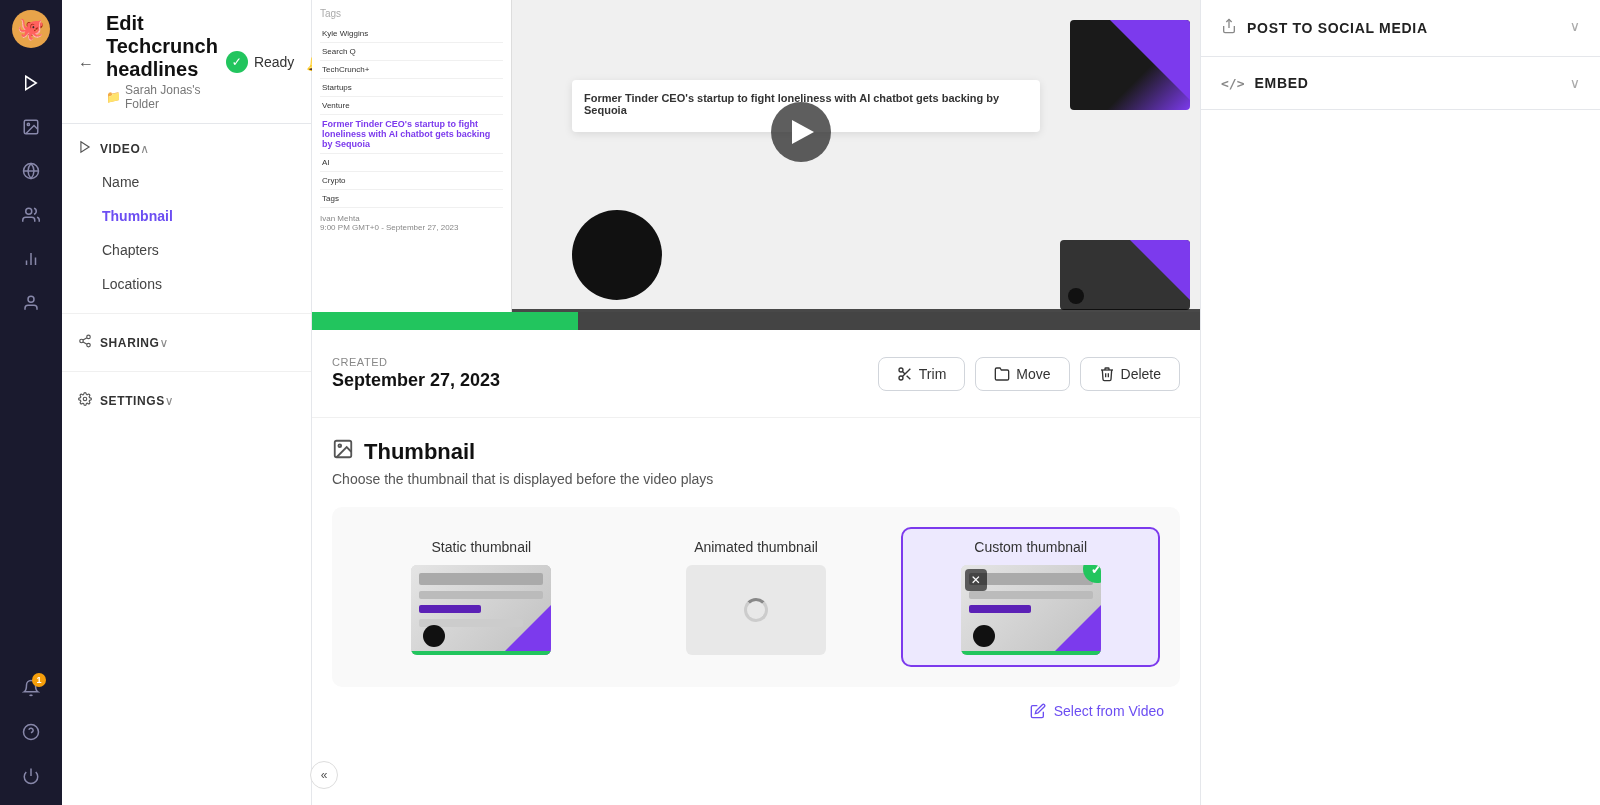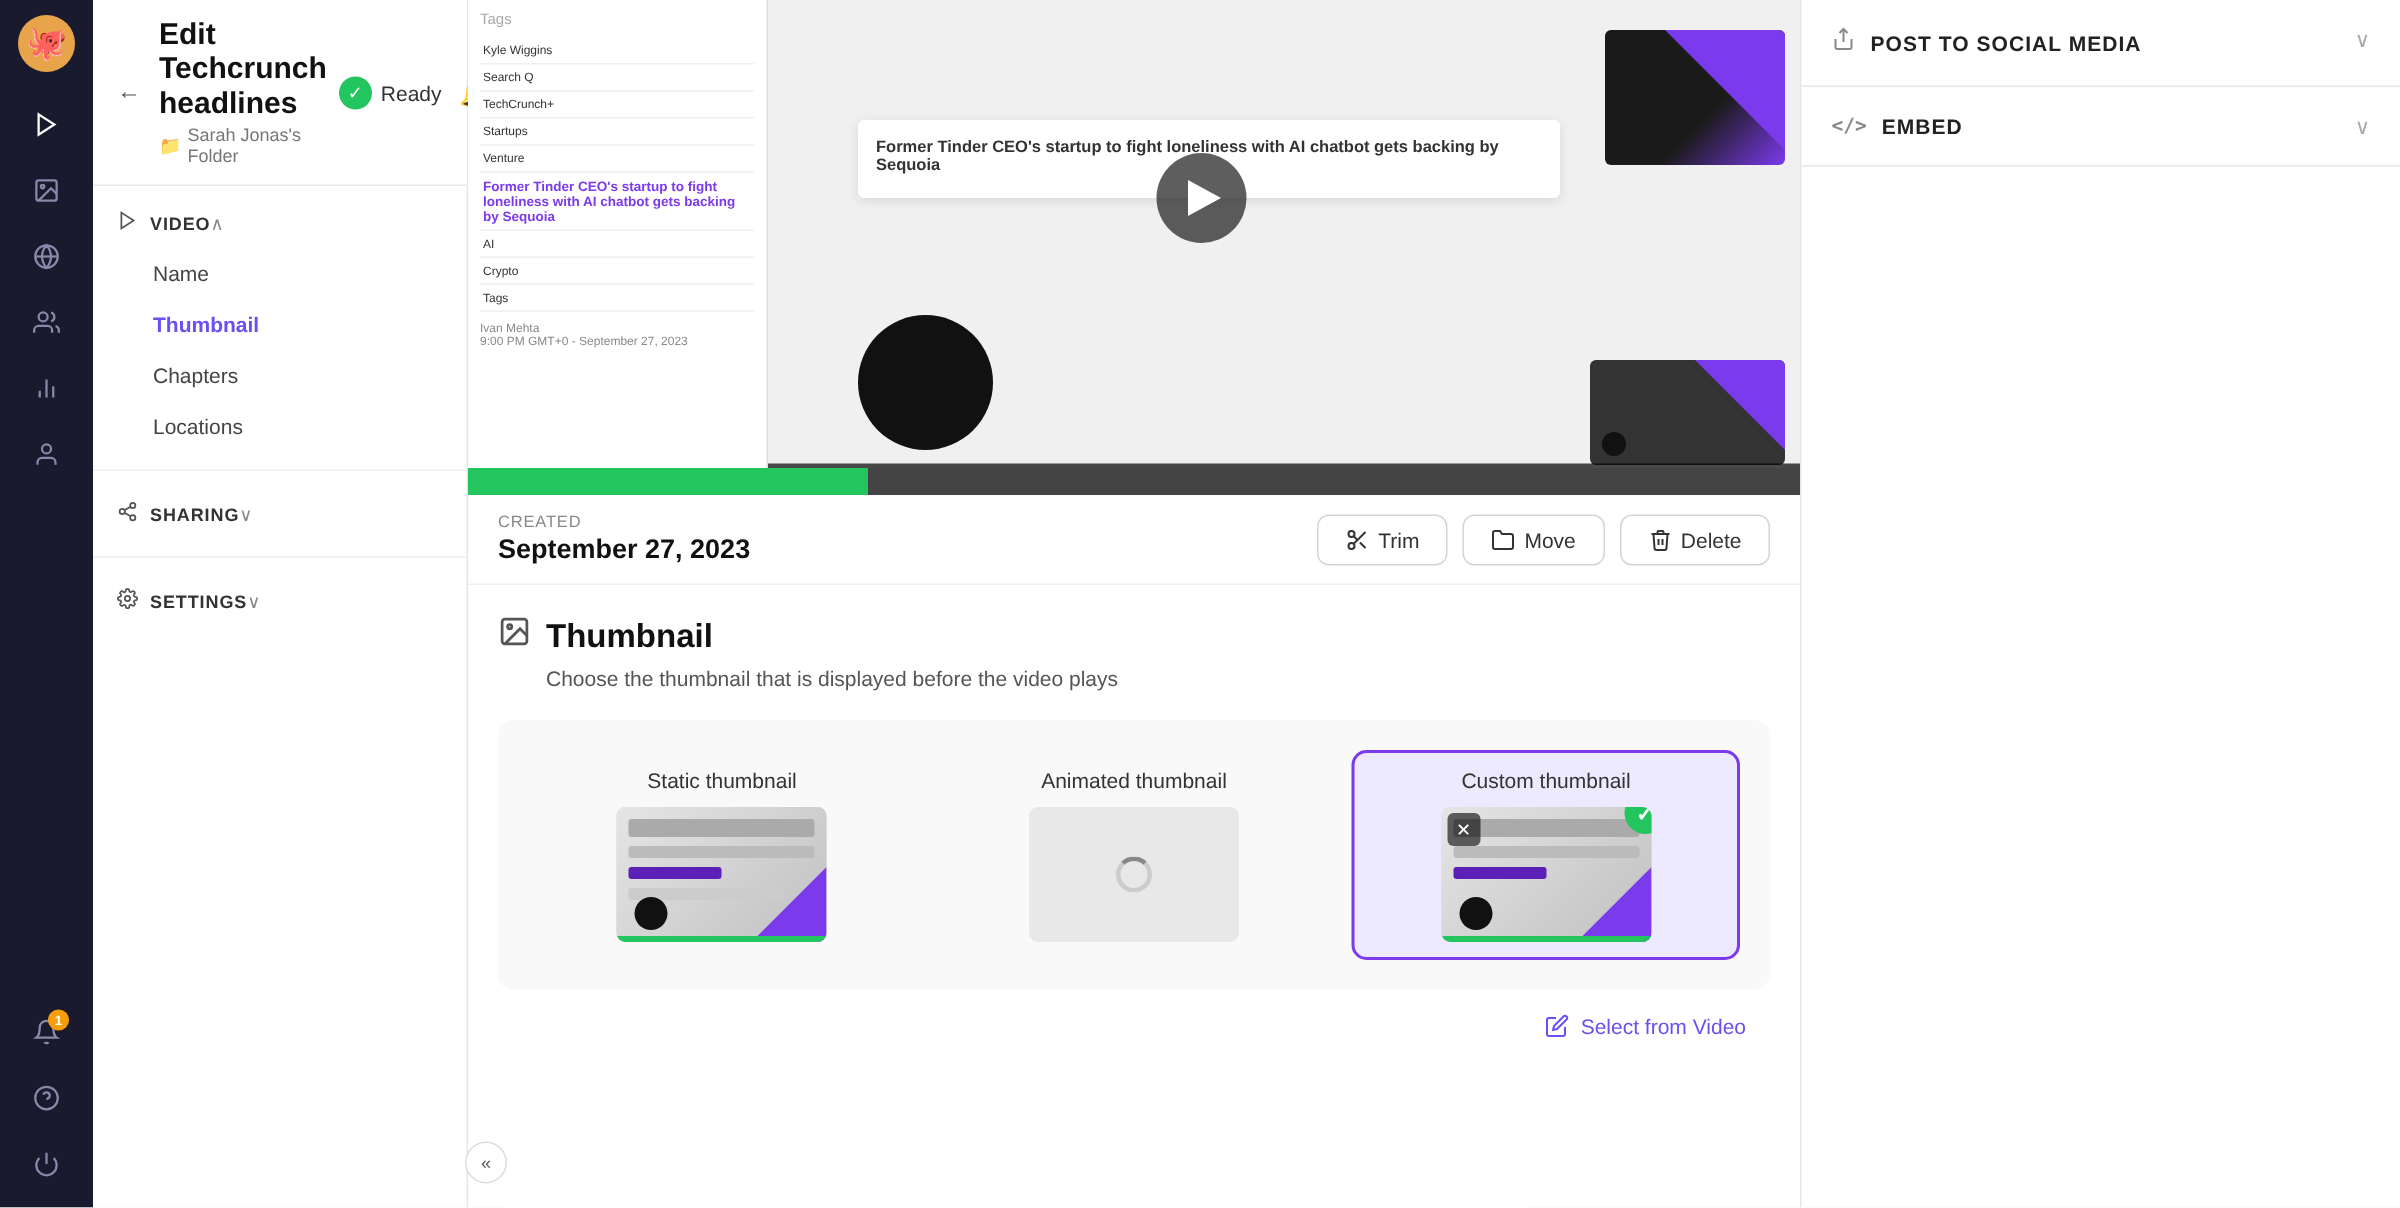--- a/index.html
+++ b/index.html
@@ -112,21 +112,21 @@
       background: linear-gradient(to right, #22c55e 0%, #22c55e 30%, #444 30%);
       display: flex; align-items: center;
     }
     .video-dark-circle {
       position: absolute; bottom: 20px; left: 190px;
       width: 90px; height: 90px; border-radius: 50%; background: #111;
     }
     
     .video-actions {
       background: #fff;
-      padding: 12px 20px;
+      padding: 26px 20px;
       display: flex;
       align-items: center;
       justify-content: space-between;
       border-bottom: 1px solid #f0f0f0;
     }
     .video-created-info .created-label { font-size: 11px; color: #888; text-transform: uppercase; letter-spacing: 0.05em; }
     .video-created-info .created-date { font-size: 18px; font-weight: 600; color: #111; margin-top: 2px; }
     .video-action-btns { display: flex; gap: 10px; }
     .action-btn {
       display: flex; align-items: center; gap: 6px;
@@ -139,21 +139,21 @@
       background: #fff;
       padding: 20px;
       flex: 1;
       overflow-y: auto;
     }
     .thumbnail-header {
       display: flex; align-items: center; gap: 10px; margin-bottom: 6px;
     }
     .thumbnail-header .thumb-icon { font-size: 20px; color: #555; }
     .thumbnail-title { font-size: 22px; font-weight: 600; color: #111; }
-    .thumbnail-subtitle { font-size: 14px; color: #555; margin-bottom: 20px; margin-left: 32px; }
+    .thumbnail-subtitle { font-size: 14px; color: #555; margin-bottom: 20px; }
 
     .thumbnail-options {
       display: flex; gap: 16px; padding: 20px; background: #f9f9f9; border-radius: 10px;
     }
     .thumb-option {
       flex: 1; display: flex; flex-direction: column; align-items: center; gap: 10px;
       padding: 10px; border-radius: 10px; cursor: pointer; position: relative;
     }
     .thumb-option.selected {
       background: #ede9fe; border: 2px solid #7c3aed;

